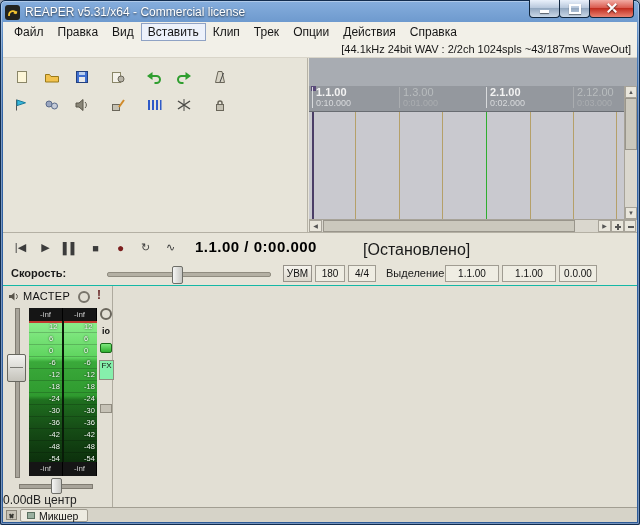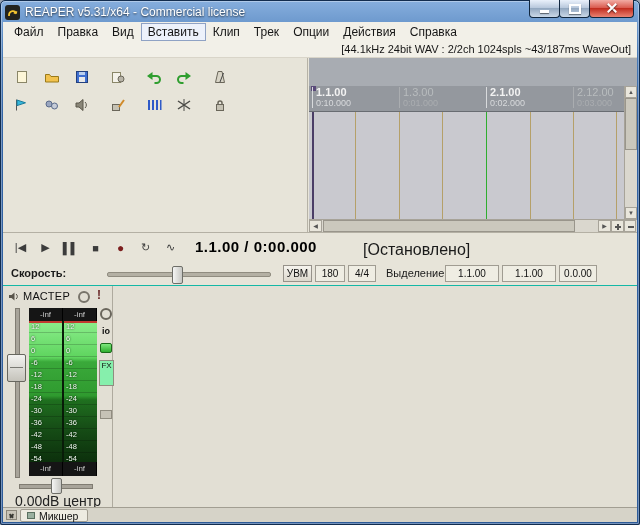--- a/index.html
+++ b/index.html
@@ -87,30 +87,30 @@
   .vf-handle::after{content:"";position:absolute;left:2px;right:2px;top:12px;height:1px;background:#7a7a74;}
   .meters{position:absolute;left:26px;top:22px;width:68px;height:168px;background:#081c08;}
   .peak-row,.floor-row{position:absolute;left:0;width:68px;display:flex;}
   .peak-row{top:0;height:13px;} .floor-row{bottom:0;height:14px;}
   .pcell{flex:1;background:#151515;border-right:1px solid #000;box-sizing:border-box;color:#c9c9c9;font-size:8px;text-align:center;line-height:13px;}
   .mcols{position:absolute;left:0;top:13px;width:68px;height:141px;display:flex;}
   .mcol{width:33px;margin-right:2px;position:relative;display:flex;flex-direction:column;
     background:linear-gradient(180deg,#8cee8c 0%,#5ed45e 26%,#3aa93a 29%,#2f9a2f 53%,#1f701f 56%,#175017 74%,#0c300c 100%);}
   .mcol:last-child{margin-right:0;}
   .mcol::before{content:"";position:absolute;left:0;top:0;width:100%;height:2px;background:#c23a30;}
-  .mlab{flex:1;font-size:7.5px;color:#f2faf2;line-height:11px;padding-left:2px;text-shadow:0 0 2px #031003;border-bottom:1px solid rgba(0,0,0,.18);box-sizing:border-box;}
+  .mlab{flex:1;font-size:7.5px;color:#f2faf2;line-height:11px;padding-left:20px;text-shadow:0 0 2px #031003;border-bottom:1px solid rgba(0,0,0,.18);box-sizing:border-box;}
   .chan-ctrl{position:absolute;left:96px;top:22px;width:14px;}
   .cc-phase{width:8px;height:8px;border:2px solid #6a665c;border-radius:50%;margin:0 auto 7px;}
   .cc-io{font-size:9px;font-weight:bold;color:#111;text-align:center;margin-bottom:7px;line-height:9px;}
   .cc-mono{width:12px;height:10px;background:linear-gradient(#7ee87e,#2fae2f);border:1px solid #1a6a1a;border-radius:2px;margin:0 auto 7px;box-sizing:border-box;}
-  .cc-fx{font-size:8px;border:1px solid #908c80;background:#86efac;color:#111;text-align:center;width:15px;height:26px;line-height:10px;margin:0 auto 24px;box-sizing:border-box;}
+  .cc-fx{font-size:8px;border:1px solid #908c80;background:#86efac;color:#111;text-align:center;width:15px;height:20px;line-height:10px;margin:0 auto 24px;box-sizing:border-box;}
   .cc-env{width:12px;height:9px;background:#c6c2b6;border:1px solid #908c80;margin:0 auto;box-sizing:border-box;}
   .pan-groove{position:absolute;left:16px;top:198px;width:72px;height:3px;background:#a8a49a;border:1px solid #807c72;}
   .pan-handle{position:absolute;left:48px;top:192px;width:9px;height:14px;background:linear-gradient(90deg,#f5f5f4,#c7c7c3);border:1px solid #6e6e68;border-radius:2px;}
-  .pan-readout{position:absolute;left:0;top:207px;width:110px;text-align:center;font-size:14px;color:#222;}
+  .pan-readout{position:absolute;left:0;top:207px;width:110px;font-size:12px;color:#222;}
   
   .docker{position:absolute;left:0;top:485px;width:634px;height:15px;background:#d6d3c8;border-top:1px solid #a29e92;box-sizing:border-box;}
   .dock-close{position:absolute;left:3px;top:2px;width:11px;height:10px;background:#c8c4b8;border:1px solid #8a867a;box-sizing:border-box;}
   .dxbar{position:absolute;left:2px;top:3.5px;width:5px;height:1.5px;background:#3a3a34;}
   .dxbar.a{transform:rotate(45deg);} .dxbar.b{transform:rotate(-45deg);}
   .dock-tab{position:absolute;left:17px;top:1px;height:13px;padding:0 9px 0 6px;background:#edebe1;border:1px solid #a09c90;border-radius:2px;
     font-size:10.5px;color:#111;line-height:12px;display:flex;align-items:center;gap:4px;box-sizing:border-box;}
   .tab-icon{width:8px;height:7px;background:#9ab0a0;border:1px solid #5a7060;box-sizing:border-box;}
 </style>
 </head>

